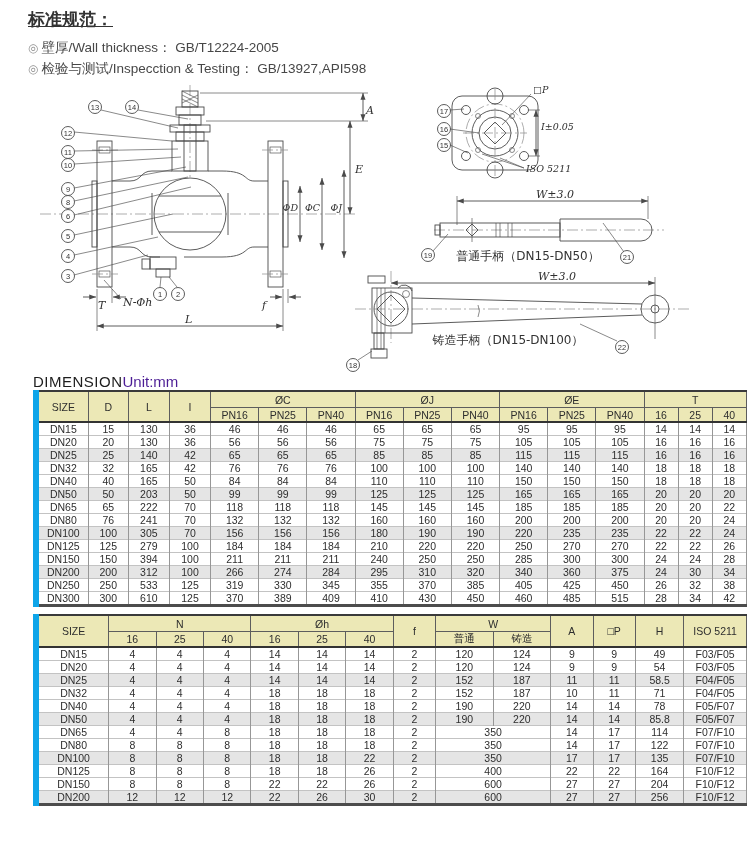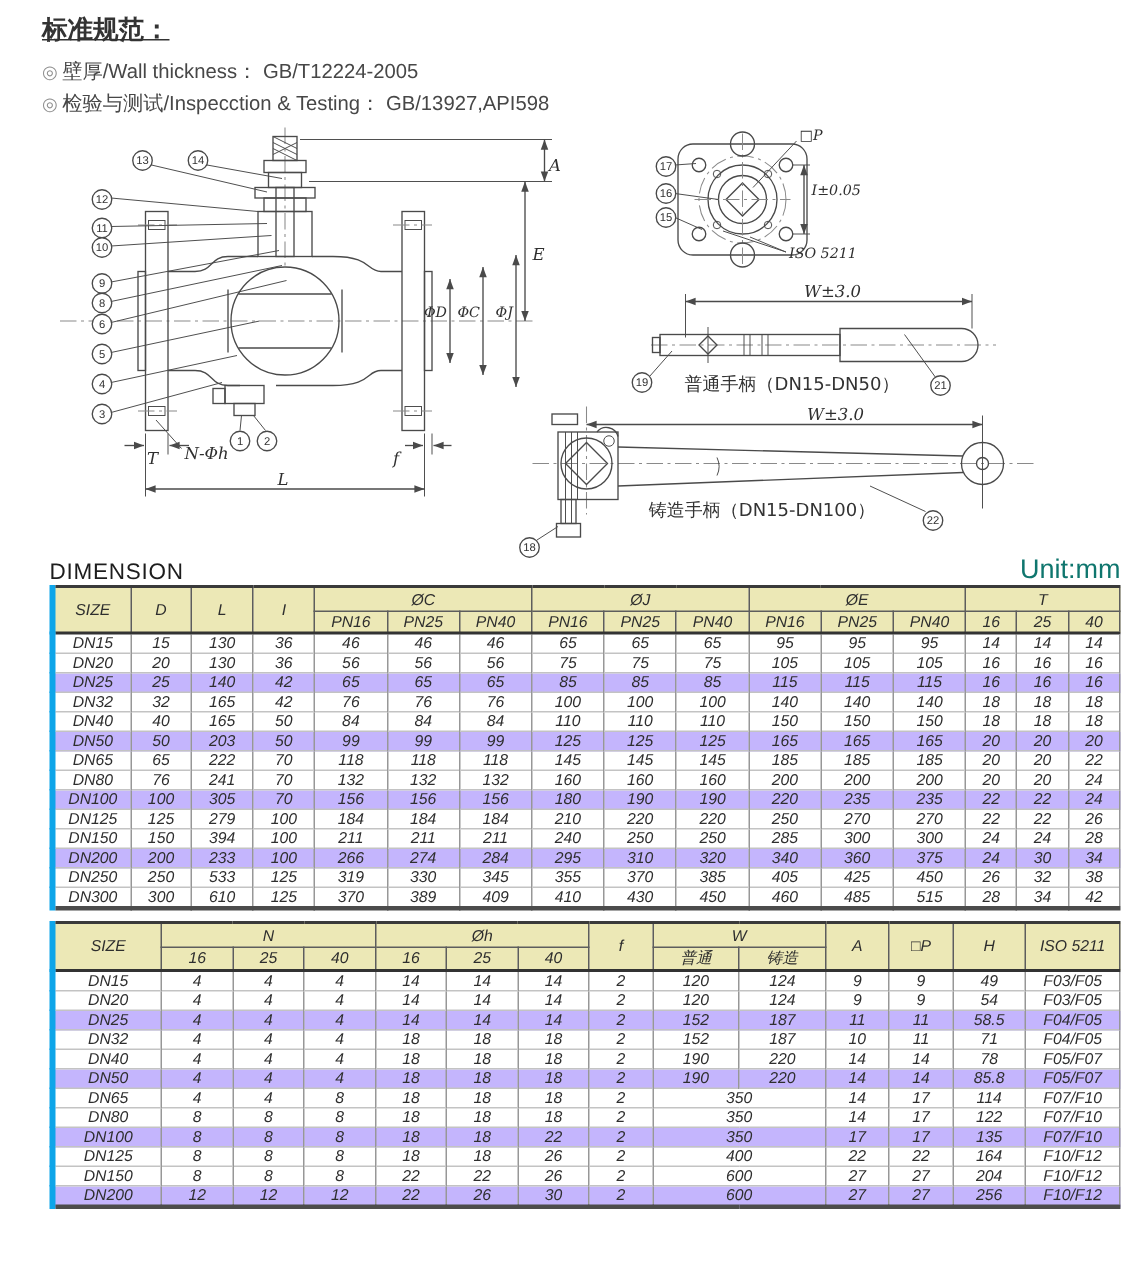--- a/index.html
+++ b/index.html
@@ -16,39 +16,39 @@
   .drawing svg{display:block;}
   .ln{stroke:#4a4a4a;fill:none;stroke-width:0.9;}
   .thin{stroke:#4a4a4a;fill:none;stroke-width:0.65;}
   .cl{stroke:#8a8a8a;fill:none;stroke-width:0.7;stroke-dasharray:11 3 2 3;}
   .dim{font:italic 11px "DejaVu Serif",serif;fill:#2f2f2f;stroke:none;}
   .dims{font:italic 9.5px "DejaVu Serif",serif;fill:#2f2f2f;stroke:none;}
   .cjk{font:12px "DejaVu Sans",sans-serif;fill:#333;stroke:none;}
   .co circle{fill:#fff;stroke:#4a4a4a;stroke-width:0.9;}
   .co text{font:7.5px "Liberation Sans",sans-serif;fill:#333;stroke:none;text-anchor:middle;}
   
-  .capline{width:714px;margin:0 0 0 33px;display:flex;justify-content:space-between;
+  .capline{width:714px;margin:0 0 0 33px;display:flex;
            align-items:flex-end;height:17px;}
   .capline .cap{font-size:15px;color:#1d1d1d;letter-spacing:0.5px;}
-  .capline .unit{font-size:18px;color:#0f766e;}
+  .capline .unit{font-size:15px;color:#4c1d95;}
   table{border-collapse:collapse;table-layout:fixed;margin-left:33px;width:714px;
         font-family:"Liberation Sans",sans-serif;}
   #t2{margin-top:7px;}
   th{background:#ece8b6;font-weight:400;font-size:10.5px;color:#2e2e2e;
      border:1px solid #5d5d5d;padding:0;}
   thead tr:first-child th{height:15px;border-top:2px solid #3a3a3a;}
   thead tr:last-child th{height:13px;margin-top:21px;}
   thead{border-bottom:2px solid #333;}
   td{font-size:10.5px;color:#2e2e2e;text-align:center;padding:0;
      border-left:1px solid #979797;border-right:1px solid #979797;
      border-top:1px solid #c3c3c3;}
   #t1 td{height:10.6px;}
   #t2 td{height:11.3px;}
-  table{border-left:4px solid #0ea5e9;border-right:1px solid #555;border-bottom:3px solid #4c4c4c;font-style:italic;}
-  tbody tr:nth-child(3n){background:#c4b5fd;}
+  table{border-left:6px solid #0ea5e9;border-right:1px solid #555;border-bottom:3px solid #4c4c4c;}
+  tbody tr:nth-child(3n){background:#e5e5e5;}
 </style>
 </head>
 <body>
 
 <div class="page">
 
   <div class="specs">
     <h1>标准规范：</h1>
     <ul>
       <li><span class="blt">◎</span><span>壁厚/Wall thickness： GB/T12224-2005</span></li>
@@ -570,21 +570,21 @@
           <td>285</td>
           <td>300</td>
           <td>300</td>
           <td>24</td>
           <td>24</td>
           <td>28</td>
         </tr>
         <tr>
           <td>DN200</td>
           <td>200</td>
-          <td>233</td>
+          <td>312</td>
           <td>100</td>
           <td>266</td>
           <td>274</td>
           <td>284</td>
           <td>295</td>
           <td>310</td>
           <td>320</td>
           <td>340</td>
           <td>360</td>
           <td>375</td>

